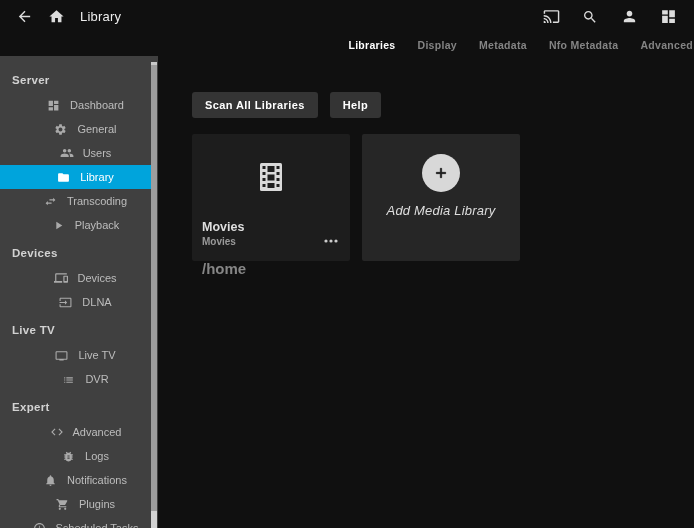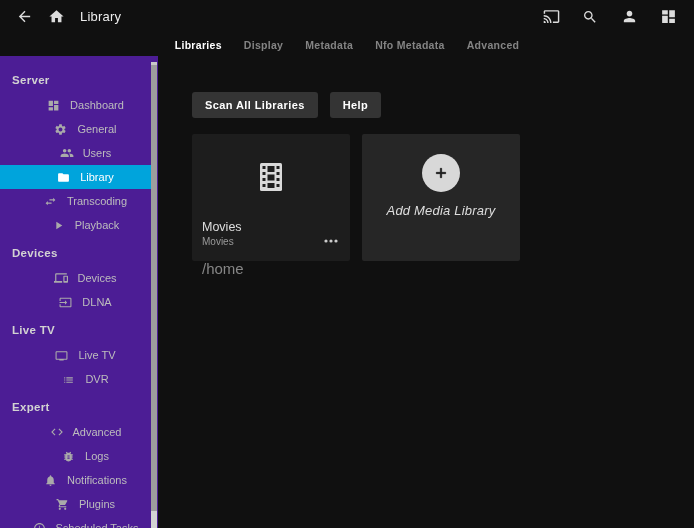--- a/index.html
+++ b/index.html
@@ -22,35 +22,35 @@
     color:#dcdcdc; cursor:pointer; border-radius:50%;
   }
   .topbar .title {
     margin-left:10px; font-size:13px; color:#ededed; letter-spacing:.2px;
   }
   .topbar .spacer { margin-left:auto; }
   .topbar .right { display:flex; align-items:center; gap:11px; }
 
   
   .tabs {
-    height:23px; display:flex; align-items:center; justify-content:center; gap:20px;
+    height:23px; display:flex; align-items:center; justify-content:flex-end; gap:20px;
     background:#101010;
   }
   .tab {
     font-size:10.5px; font-weight:bold; color:#848484; letter-spacing:.3px;
     cursor:pointer; white-space:nowrap; padding:2px 1px;
   }
   .tab.active { color:#ffffff; }
 
   
   .layout { display:flex; height:472px; }
 
   
   .drawer {
-    width:158px; position:relative; background:#4c1d95;
+    width:158px; position:relative; background:#404040;
     padding-top:8px; overflow:hidden; flex:none;
   }
   .drawer-inner { width:151px; }
   .section-header {
     padding:10px 12px 7px 12px; font-size:11.5px; line-height:12px;
     font-weight:bold; color:#d2d2d2; letter-spacing:.3px;
   }
   .nav-item {
     height:24px; display:flex; align-items:center; padding-left:20px;
     cursor:pointer; color:#bdbdbd; font-size:11px;justify-content:center;
@@ -78,21 +78,21 @@
   .btn {
     background:#343434; color:#ffffff; border:none; border-radius:3px;
     font-family:"Liberation Sans", sans-serif;
     font-size:11px; font-weight:bold; letter-spacing:.4px;
     padding:7px 13px; cursor:pointer; white-space:nowrap;
   }
   .cards { display:flex; gap:12px; margin-top:16px; }
   .card {
     width:158px; height:127px; border-radius:2px; position:relative; cursor:pointer;
   }
-  .card-movies { background:#1d1d1d; }
+  .card-movies { background:#1d1d1d;font-weight:bold; }
   .card-img { height:86px; display:flex; align-items:center; justify-content:center; }
   .card-footer { padding:0 10px; }
   .card-title { font-size:12.5px; color:#dedede; line-height:15px; }
   .card-sub { font-size:10px; color:#9a9a9a; line-height:12px; margin-top:1px; }
   .card-path { font-size:15px; color:#868686; line-height:11px; margin-top:15px; }
   .card-menu {
     position:absolute; right:8px; top:99px; width:22px; height:16px;
     display:flex; align-items:center; justify-content:center; color:#cccccc; cursor:pointer;
   }
   .card-add {

